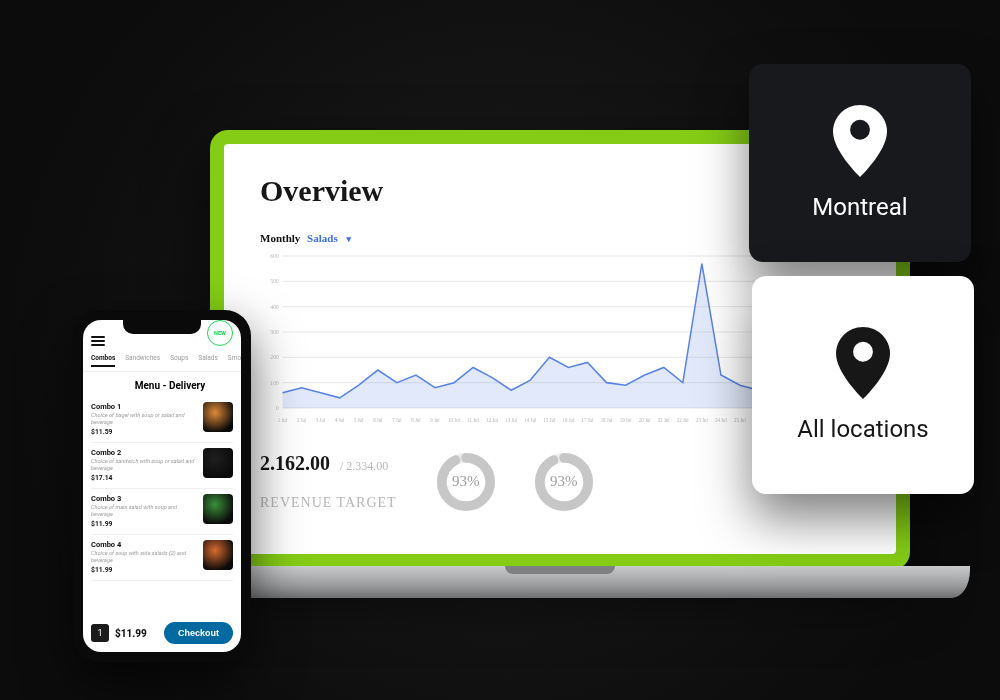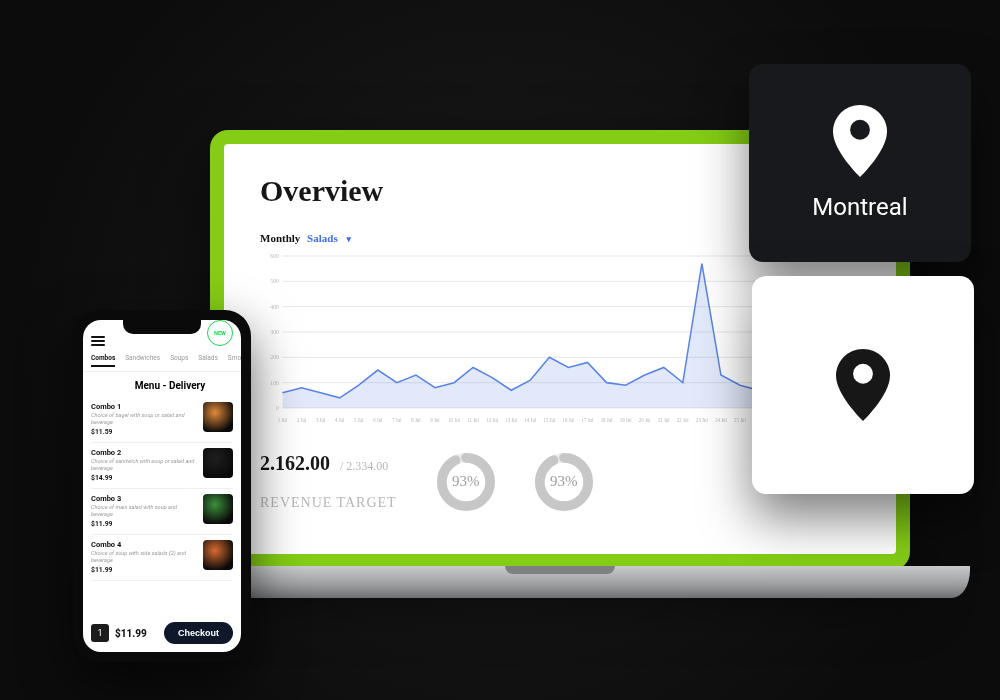--- a/index.html
+++ b/index.html
@@ -112,21 +112,21 @@
   .menu-list { padding: 0 8px; }
   .menu-item { display: flex; justify-content: center; align-items: flex-start; border-bottom: 1px solid #f0f0f0; padding: 5px 0 6px; gap: 6px; }
   .menu-item .txt { flex: 1; }
   .menu-item .name { font-size: 7.5px; font-weight: 700; color: #111; }
   .menu-item .desc { font-size: 5.6px; color: #9b9b9b; font-style: italic; line-height: 1.25; margin-top: 1px; }
   .menu-item .price { font-size: 6.8px; font-weight: 700; color: #111; margin-top: 2px; }
   .thumb { width: 30px; height: 30px; border-radius: 4px; flex: 0 0 30px; }
   .cart-bar { position: absolute; bottom: 8px; left: 8px; right: 8px; display: flex; align-items: center; gap: 6px; }
   .qty { width: 18px; height: 18px; background: #1b1b1b; color: #fff; font-size: 9px; border-radius: 3px; display: flex; align-items: center; justify-content: center; }
   .cart-price { font-size: 10px; font-weight: 800; color: #111; flex: 1; }
-  .checkout-btn { background: #0f172a; color: #fff; font-size: 9px; font-weight: 700; padding: 6px 14px; border-radius: 14px; border: none; }
+  .checkout-btn { background: #0369a1; color: #fff; font-size: 9px; font-weight: 700; padding: 6px 14px; border-radius: 14px; border: none; }
 
   
   .card { position: absolute; border-radius: 14px; display: flex; flex-direction: column; align-items: center; justify-content: center; box-shadow: 0 24px 50px rgba(0,0,0,.5); z-index: 30; }
   .card-dark { left: 749px; top: 64px; width: 222px; height: 198px; background: #18191c; color: #fff; }
   .card-light { left: 752px; top: 276px; width: 222px; height: 218px; background: #fff; color: #171717; }
   .card-label { font-size: 24px; margin-top: 16px; }
   .pin { width: 56px; height: 72px; }
 </style>
 </head>
 <body>
@@ -247,21 +247,21 @@
             <div class="name">Combo 1</div>
             <div class="desc">Choice of bagel with soup or salad and beverage</div>
             <div class="price">$11.59</div>
           </div>
           <div class="thumb" style="background:radial-gradient(circle at 40% 35%, #e28a3a 0%, #0a0a0a 75%)"></div>
         </div>
         <div class="menu-item">
           <div class="txt">
             <div class="name">Combo 2</div>
             <div class="desc">Choice of sandwich with soup or salad and beverage</div>
-            <div class="price">$14.99</div>
+            <div class="price">$17.14</div>
           </div>
           <div class="thumb" style="background:radial-gradient(circle at 40% 35%, #1f1f1f 0%, #0a0a0a 75%)"></div>
         </div>
         <div class="menu-item">
           <div class="txt">
             <div class="name">Combo 3</div>
             <div class="desc">Choice of main salad with soup and beverage</div>
             <div class="price">$11.99</div>
           </div>
           <div class="thumb" style="background:radial-gradient(circle at 40% 35%, #3b8f3b 0%, #0a0a0a 75%)"></div>
@@ -289,13 +289,14 @@
     <circle cx="12" cy="11" r="4.4" fill="#18191c"></circle>
   </svg>
   <div class="card-label">Montreal</div>
 </div>
 
 <div class="card card-light">
   <svg class="pin" viewBox="0 0 24 32">
     <path fill="#171717" d="M12 0C5.4 0 0 5.3 0 11.8 0 20.6 12 32 12 32s12-11.4 12-20.2C24 5.3 18.6 0 12 0z"></path>
     <circle cx="12" cy="11" r="4.4" fill="#fff"></circle>
   </svg>
+  <div class="card-label">All locations</div>
 </div>
 
 </body></html>

